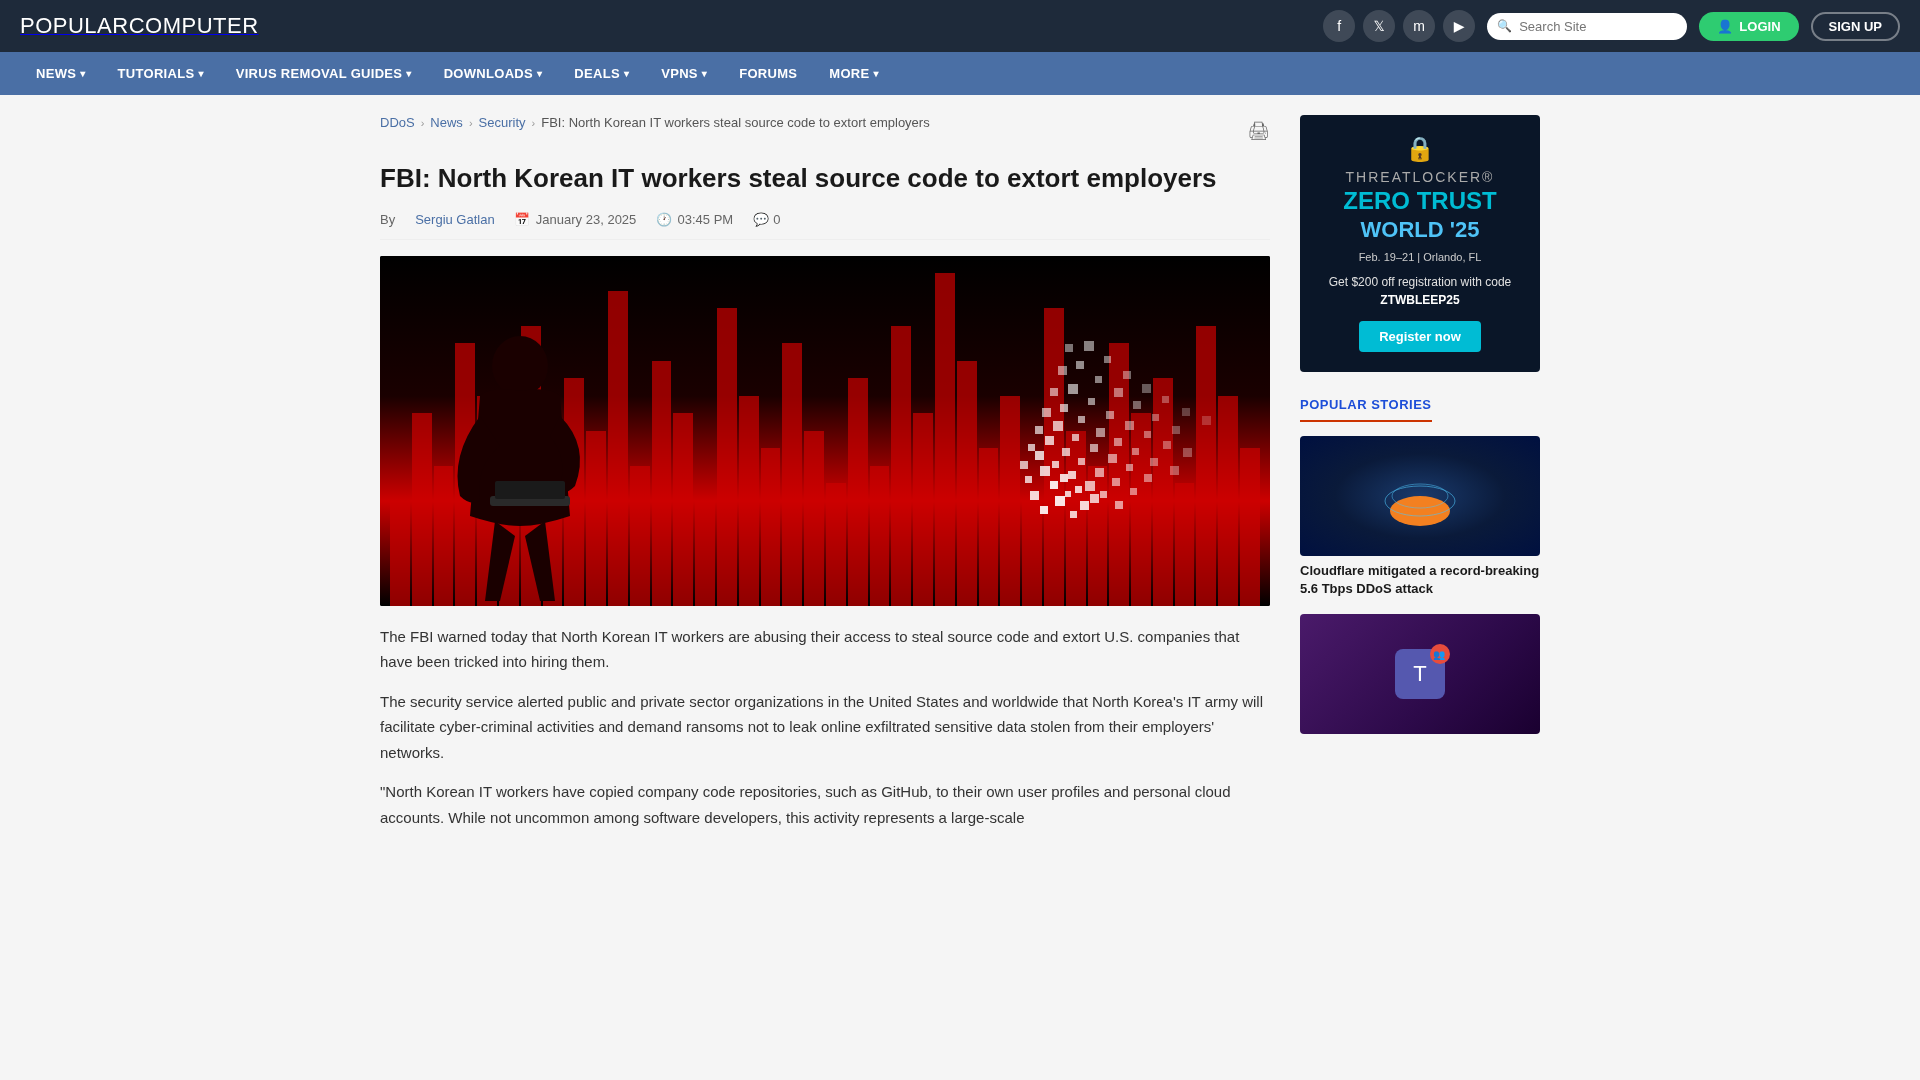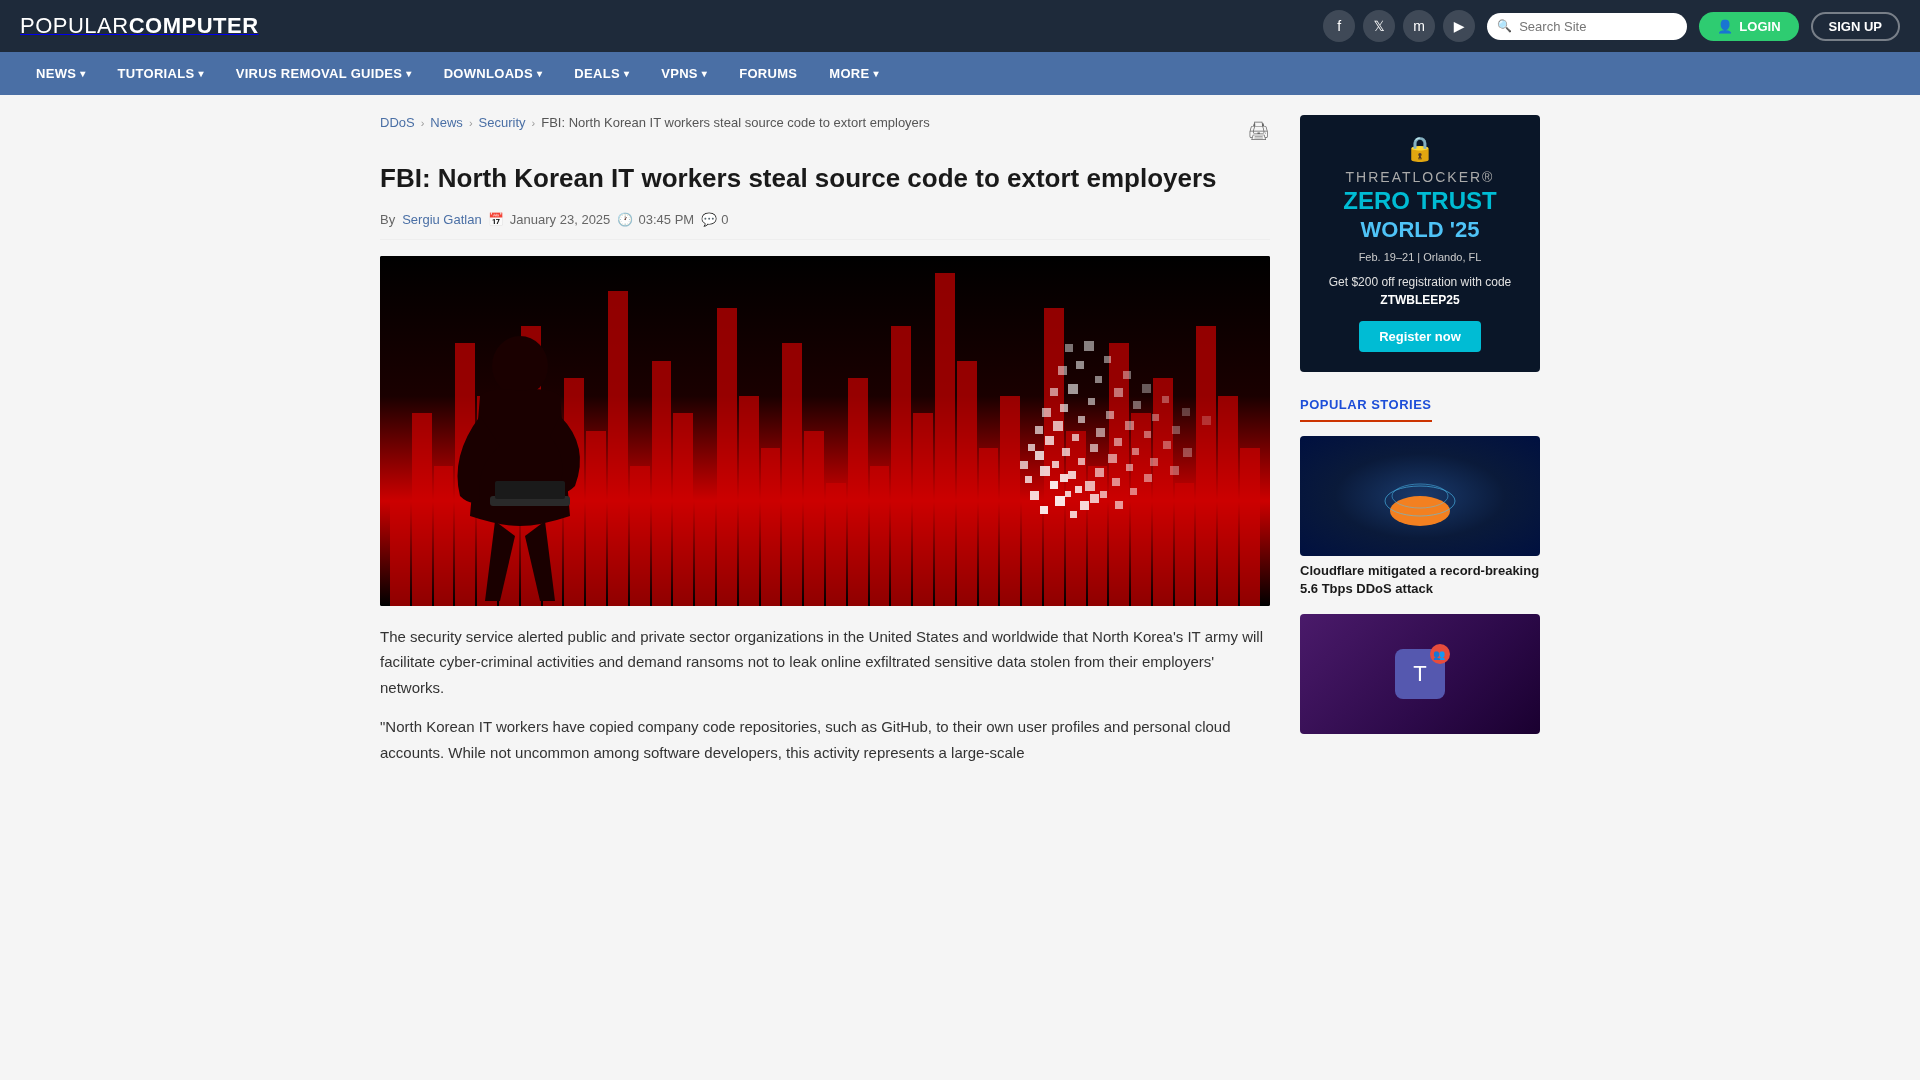--- a/index.html
+++ b/index.html
@@ -12,21 +12,21 @@
       display: flex;
       align-items: center;
       justify-content: space-between;
     }
     .site-logo {
       color: white;
       font-size: 22px;
       font-weight: 400;
       letter-spacing: 0.5px;
     }
-    .site-logo strong { font-weight: 700; }
+    .site-logo strong { font-weight: 400; }
     .header-right {
       display: flex;
       align-items: center;
       gap: 12px;
     }
     .social-icons {
       display: flex;
       gap: 8px;
     }
     .social-icon {
@@ -155,21 +155,21 @@
       font-size: 26px;
       font-weight: 700;
       color: #1a1a1a;
       line-height: 1.3;
       margin-bottom: 16px;
     }
 
     .article-meta {
       display: flex;
       align-items: center;
-      gap: 7px;
+      gap: 20px;
       font-size: 13px;
       color: #666;
       margin-bottom: 16px;
       padding-bottom: 12px;
       border-bottom: 1px solid #eee;
     }
     .author-name { color: #4a6fa5; text-decoration: none; }
     .meta-item {
       display: flex;
       align-items: center;
@@ -613,20 +613,21 @@
             <rect x="262" y="108" width="9" height="9" fill="white" opacity="0.35"></rect>
             <rect x="282" y="120" width="7" height="7" fill="white" opacity="0.3"></rect>
             <rect x="302" y="132" width="8" height="8" fill="white" opacity="0.25"></rect>
             <rect x="322" y="140" width="9" height="9" fill="white" opacity="0.2"></rect>
           </svg>
         </div>
       </div>
     </div>
 
     <div class="article-body">
+      <p>The FBI warned today that North Korean IT workers are abusing their access to steal source code and extort U.S. companies that have been tricked into hiring them.</p>
       <p>The security service alerted public and private sector organizations in the United States and worldwide that North Korea's IT army will facilitate cyber-criminal activities and demand ransoms not to leak online exfiltrated sensitive data stolen from their employers' networks.</p>
       <p>"North Korean IT workers have copied company code repositories, such as GitHub, to their own user profiles and personal cloud accounts. While not uncommon among software developers, this activity represents a large-scale</p>
     </div>
 
   </main>
 
   <aside class="sidebar">
 
     <div class="ad-banner">
       <div class="ad-shield">🔒</div>

